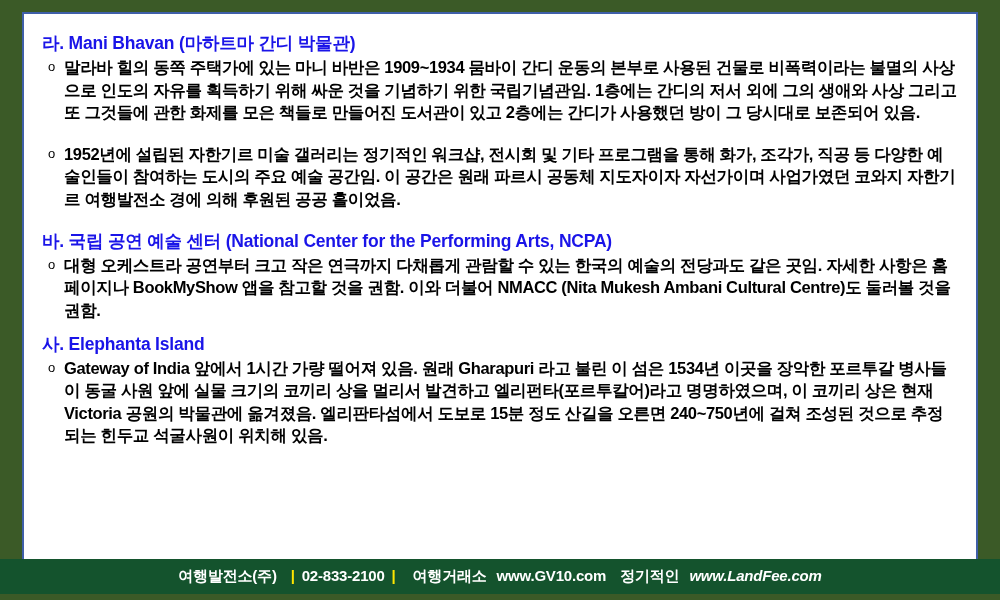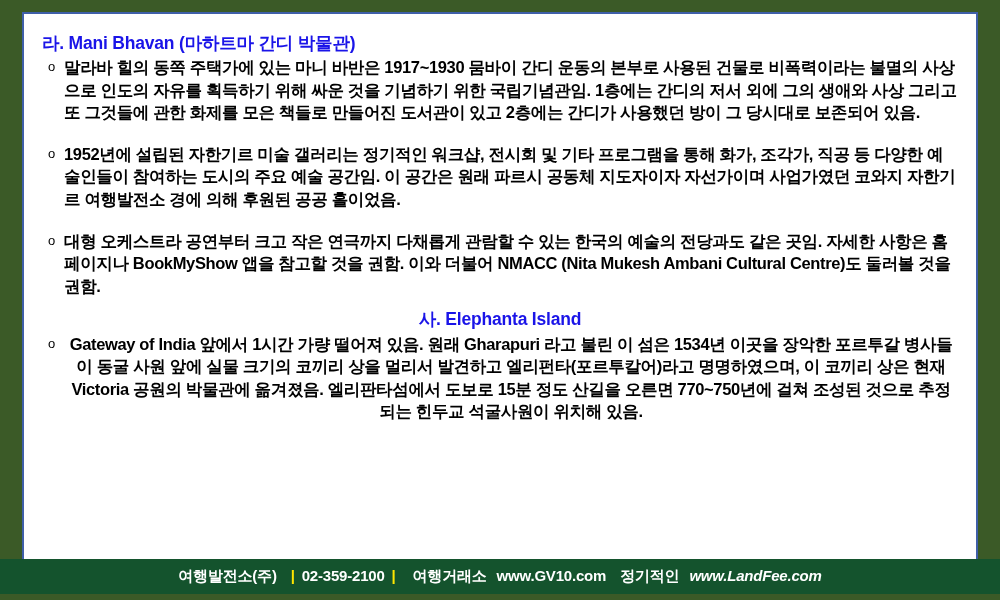--- a/index.html
+++ b/index.html
@@ -81,21 +81,21 @@
   }
 
   .bullet-text {
     display: block;
   }
 
   
   .sec-1 { margin-top: 4px; }
   .sec-2 { margin-top: 19px; }
   .sec-3 { margin-top: 19px; }
-  .sec-4 { margin-top: 4px; text-align: center; }
+  .sec-4 { margin-top: 4px; }
 
   
   .footer {
     position: absolute;
     left: 0;
     bottom: 2px;
     width: 1000px;
     height: 35px;
     display: flex;
     align-items: center;
@@ -129,60 +129,61 @@
 
 <div class="slide">
 
   <div class="content-panel">
 
     <div class="section sec-1">
       <div class="section-heading">라. Mani Bhavan (마하트마 간디 박물관)</div>
       <ul class="bullet-list">
         <li class="bullet-item">
           <span class="bullet-marker">o</span>
-          <span class="bullet-text">말라바 힐의 동쪽 주택가에 있는 마니 바반은 1917~1930 뭄바이 간디 운동의 본부로 사용된 건물로 비폭력이라는 불멸의 사상으로 인도의 자유를 획득하기 위해 싸운 것을 기념하기 위한 국립기념관임. 1층에는 간디의 저서 외에 그의 생애와 사상 그리고 또 그것들에 관한 화제를 모은 책들로 만들어진 도서관이 있고 2층에는 간디가 사용했던 방이 그 당시대로 보존되어 있음.</span>
+          <span class="bullet-text">말라바 힐의 동쪽 주택가에 있는 마니 바반은 1909~1934 뭄바이 간디 운동의 본부로 사용된 건물로 비폭력이라는 불멸의 사상으로 인도의 자유를 획득하기 위해 싸운 것을 기념하기 위한 국립기념관임. 1층에는 간디의 저서 외에 그의 생애와 사상 그리고 또 그것들에 관한 화제를 모은 책들로 만들어진 도서관이 있고 2층에는 간디가 사용했던 방이 그 당시대로 보존되어 있음.</span>
         </li>
       </ul>
     </div>
 
     <div class="section sec-2">
       <ul class="bullet-list">
         <li class="bullet-item">
           <span class="bullet-marker">o</span>
           <span class="bullet-text">1952년에 설립된 자한기르 미술 갤러리는 정기적인 워크샵, 전시회 및 기타 프로그램을 통해 화가, 조각가, 직공 등 다양한 예술인들이 참여하는 도시의 주요 예술 공간임. 이 공간은 원래 파르시 공동체 지도자이자 자선가이며 사업가였던 코와지 자한기르 여행발전소 경에 의해 후원된 공공 홀이었음.</span>
         </li>
       </ul>
     </div>
 
     <div class="section sec-3">
+      <div class="section-heading">바. 국립 공연 예술 센터 (National Center for the Performing Arts, NCPA)</div>
       <ul class="bullet-list">
         <li class="bullet-item">
           <span class="bullet-marker">o</span>
           <span class="bullet-text">대형 오케스트라 공연부터 크고 작은 연극까지 다채롭게 관람할 수 있는 한국의 예술의 전당과도 같은 곳임. 자세한 사항은 홈페이지나 BookMyShow 앱을 참고할 것을 권함. 이와 더불어 NMACC (Nita Mukesh Ambani Cultural Centre)도 둘러볼 것을 권함.</span>
         </li>
       </ul>
     </div>
 
     <div class="section sec-4">
       <div class="section-heading">사. Elephanta Island</div>
       <ul class="bullet-list">
         <li class="bullet-item">
           <span class="bullet-marker">o</span>
-          <span class="bullet-text">Gateway of India 앞에서 1시간 가량 떨어져 있음. 원래 Gharapuri 라고 불린 이 섬은 1534년 이곳을 장악한 포르투갈 병사들이 동굴 사원 앞에 실물 크기의 코끼리 상을 멀리서 발견하고 엘리펀타(포르투칼어)라고 명명하였으며, 이 코끼리 상은 현재 Victoria 공원의 박물관에 옮겨졌음. 엘리판타섬에서 도보로 15분 정도 산길을 오른면 770~750년에 걸쳐 조성된 것으로 추정되는 힌두교 석굴사원이 위치해 있음.</span>
+          <span class="bullet-text">Gateway of India 앞에서 1시간 가량 떨어져 있음. 원래 Gharapuri 라고 불린 이 섬은 1534년 이곳을 장악한 포르투갈 병사들이 동굴 사원 앞에 실물 크기의 코끼리 상을 멀리서 발견하고 엘리펀타(포르투칼어)라고 명명하였으며, 이 코끼리 상은 현재 Victoria 공원의 박물관에 옮겨졌음. 엘리판타섬에서 도보로 15분 정도 산길을 오른면 240~750년에 걸쳐 조성된 것으로 추정되는 힌두교 석굴사원이 위치해 있음.</span>
         </li>
       </ul>
     </div>
 
   </div>
 
   <div class="footer">
     <div class="footer-inner">
       <span class="footer-company">여행발전소(주)</span>
       <span class="footer-sep">|</span>
-      <span class="footer-phone">02-359-2100</span>
+      <span class="footer-phone">02-833-2100</span>
       <span class="footer-sep">|</span>
       <span class="footer-label">여행거래소</span>
       <span class="footer-url">www.GV10.com</span>
       <span class="footer-label">정기적인</span>
       <span class="footer-url last">www.LandFee.com</span>
     </div>
   </div>
 
 </div>
 

